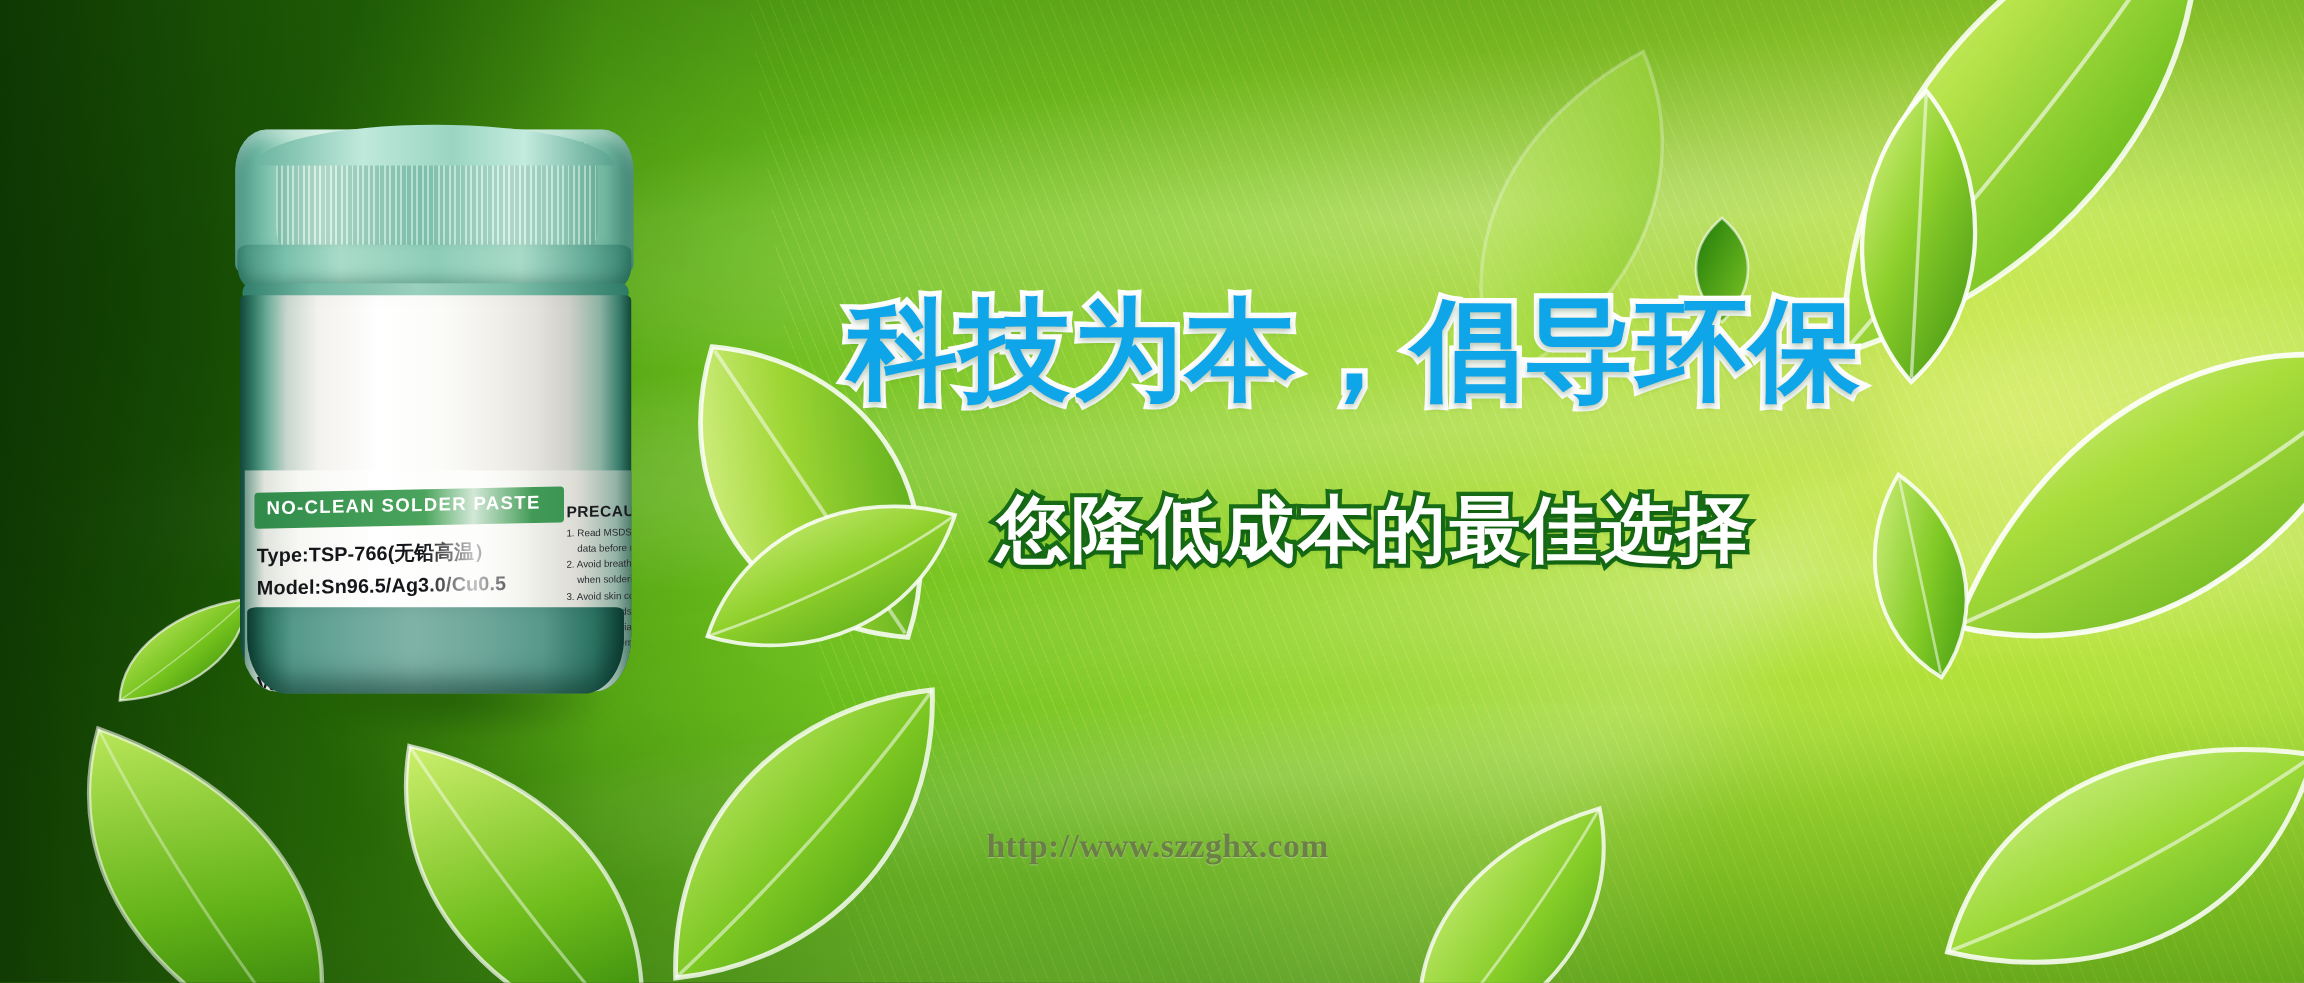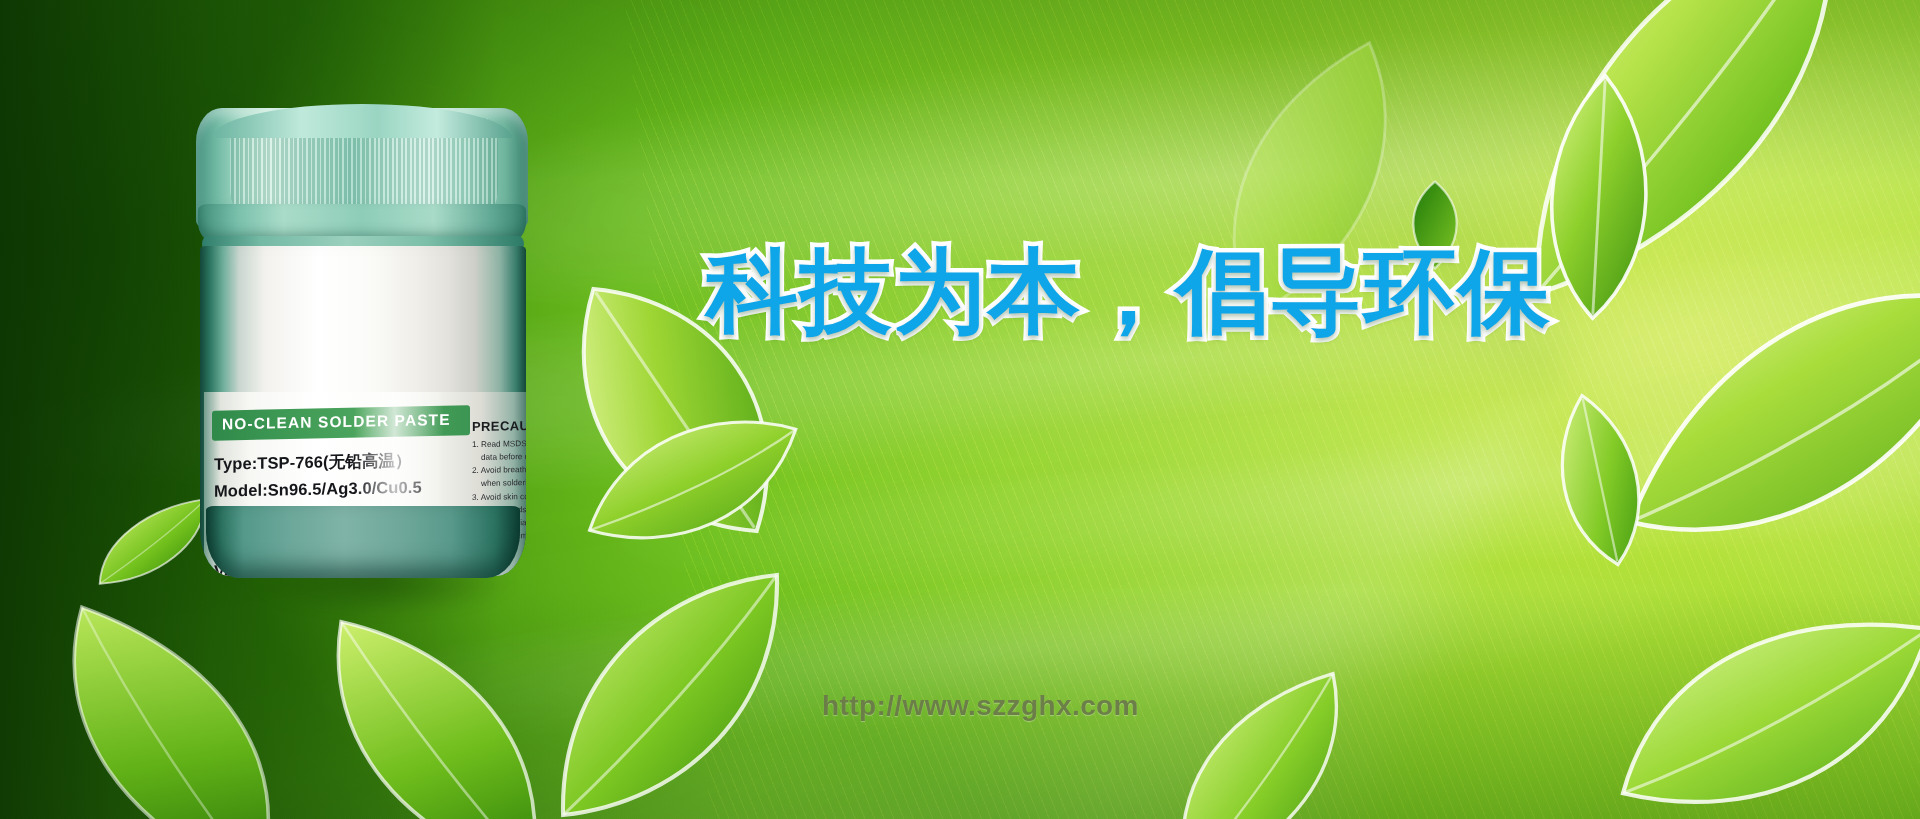--- a/index.html
+++ b/index.html
@@ -84,20 +84,21 @@
     -webkit-text-stroke:7px #186d16;
     paint-order:stroke fill;
     text-shadow:0 2px 4px rgba(0,70,0,.35);
     font-family:"DejaVu Sans","Liberation Sans",sans-serif;
   }
   .website{
     position:absolute; left:822px; top:690px;
     font-size:28px; letter-spacing:.4px; font-weight:700;
     color:#6b7a4a; opacity:.92;
     text-shadow:0 1px 1px rgba(255,255,255,.35);
+    font-family:Liberation Serif, serif;
   }
 
   
   #jar{ position:absolute; left:196px; top:108px; width:376px; height:492px; }
 
   .jar-shadow{
     position:absolute; left:6px; top:430px; width:364px; height:90px;
     background:radial-gradient(ellipse 50% 50% at 50% 50%, rgba(16,60,4,.45) 0%, rgba(16,60,4,0) 72%);
     filter:blur(6px);
   }
@@ -458,15 +459,16 @@
           <div class="label-glare"></div>
         </div>
       </div>
 
     </div>
 
     <div class="jar-base"></div>
   </div>
 
   <div class="headline">科技为本，倡导环保</div>
+  <div class="subline">您降低成本的最佳选择</div>
   <div class="website">http://www.szzghx.com</div>
 
 </div>
 
 </body></html>

